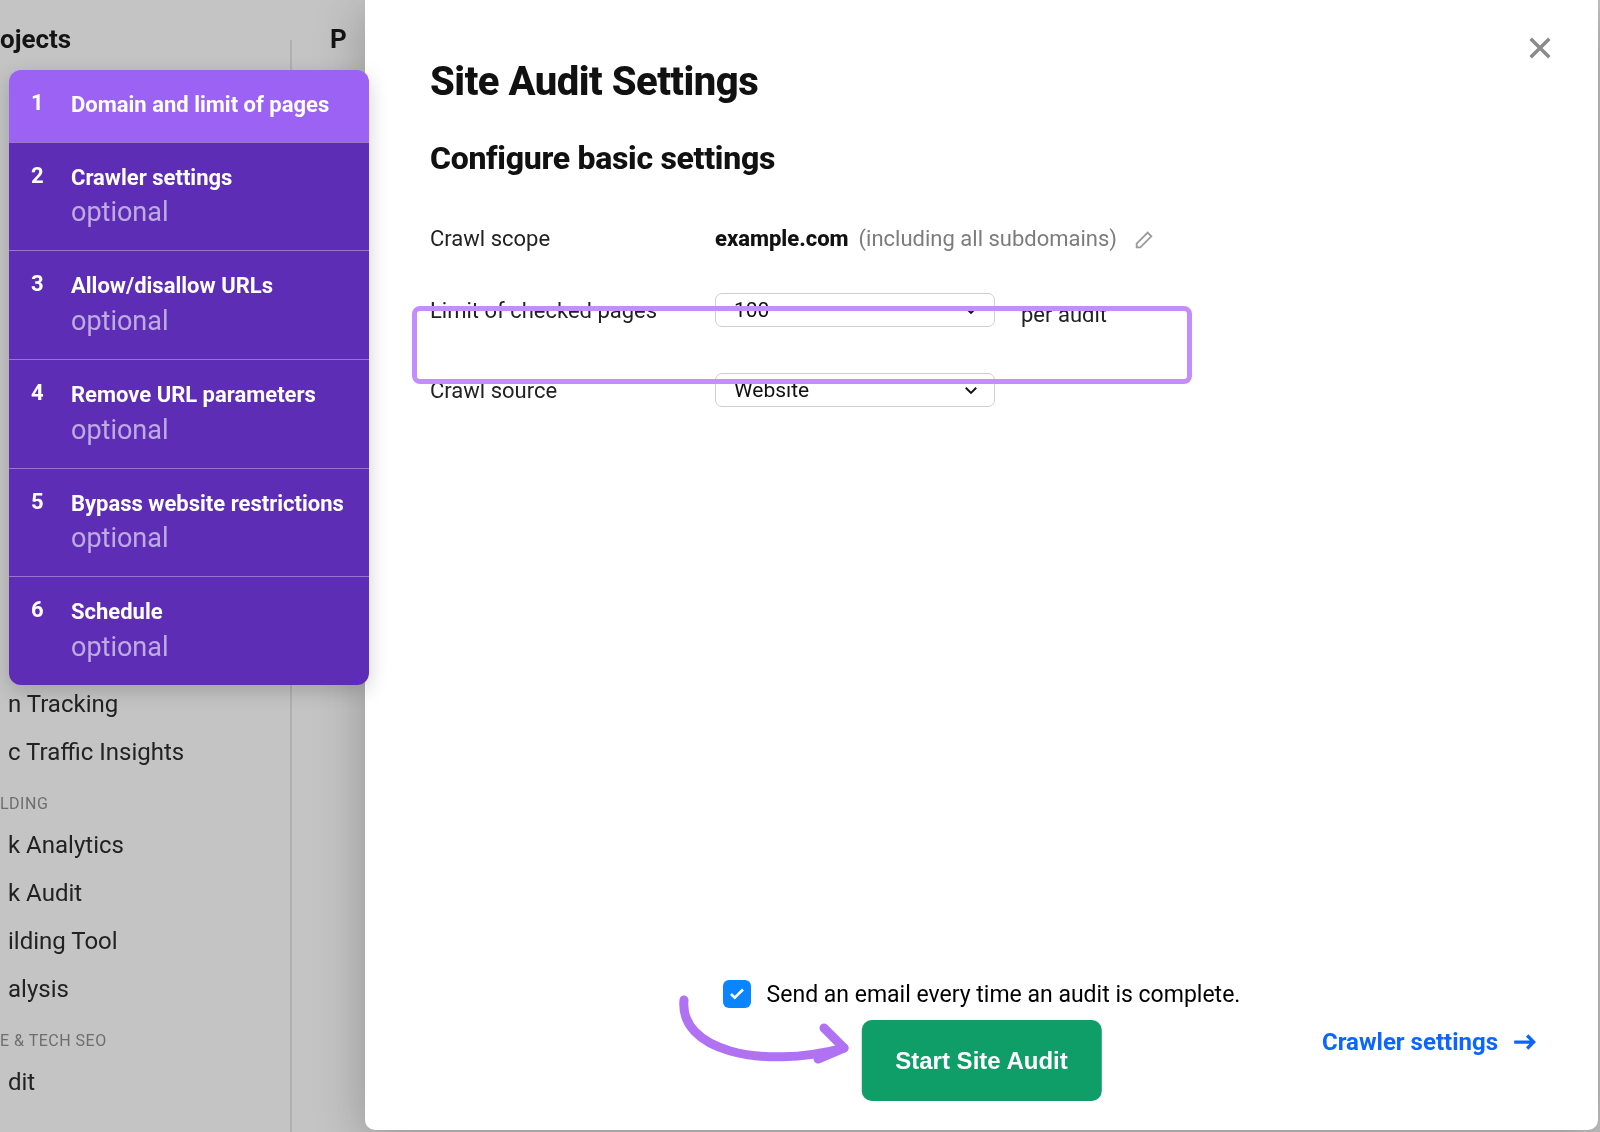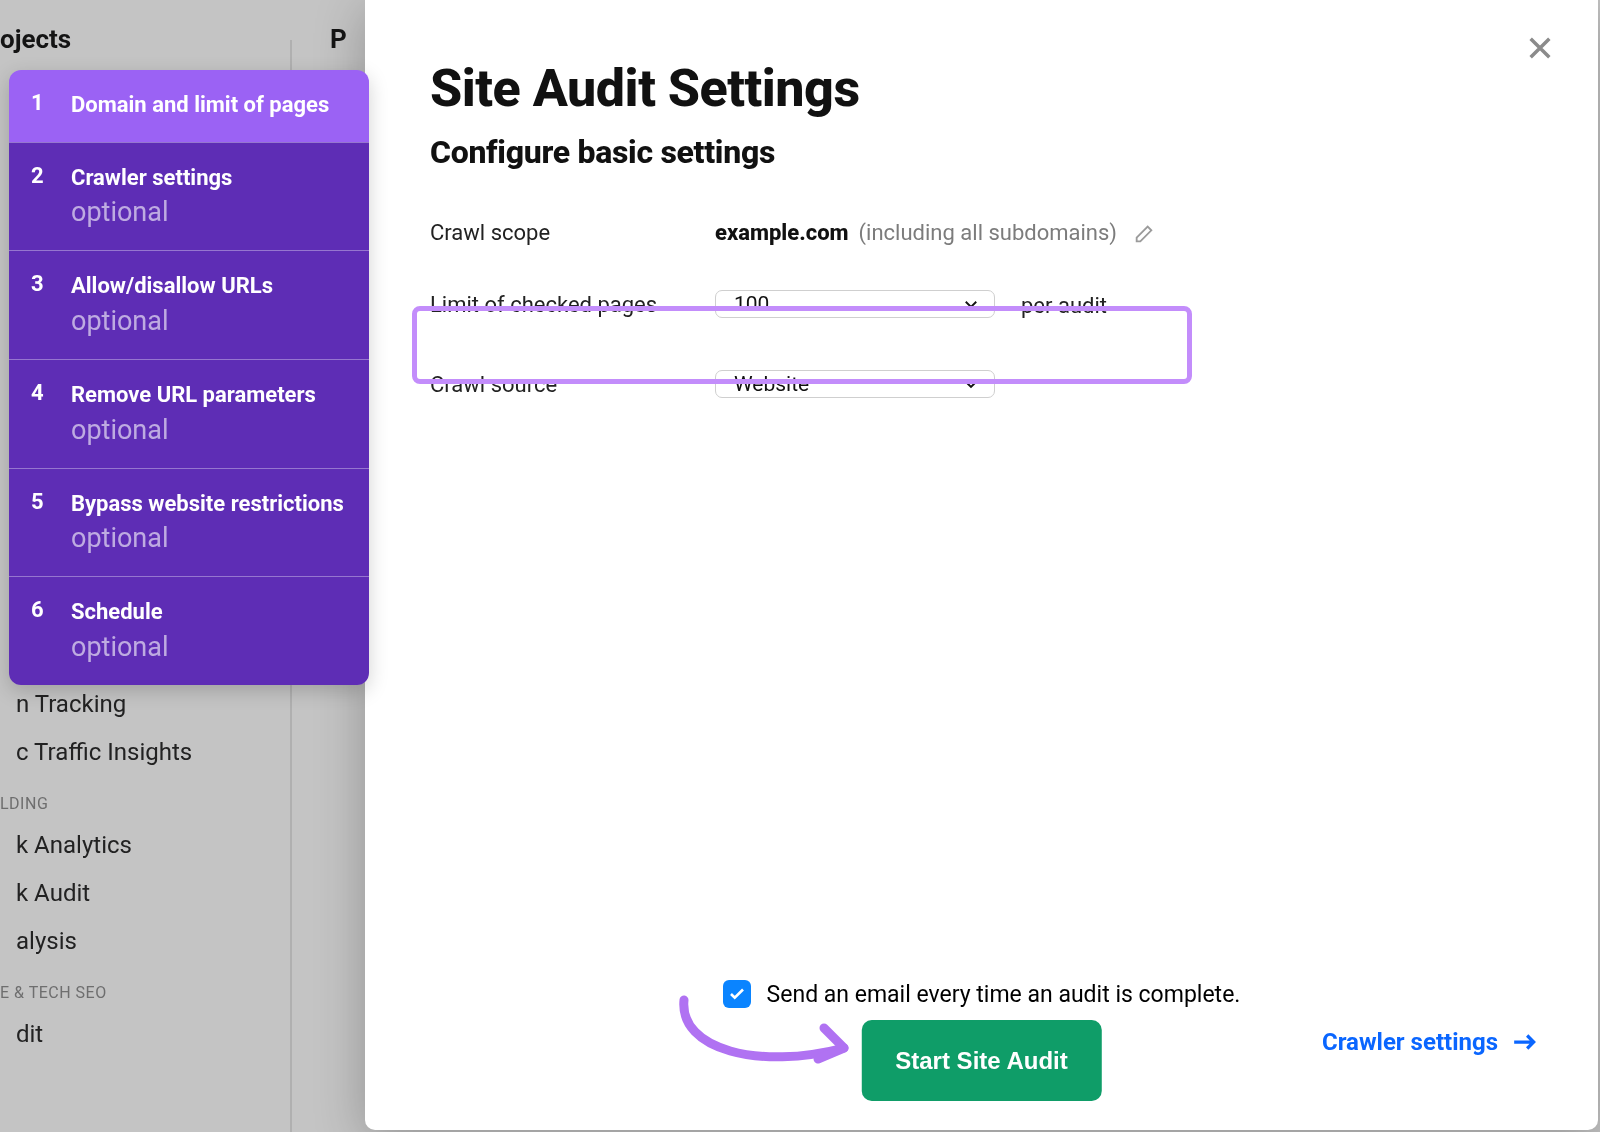--- a/index.html
+++ b/index.html
@@ -15,21 +15,21 @@
   .bgdim {
     position:absolute; inset:0; background:rgba(0,0,0,0.20);
   }
   .bg .projects {
     font-size: 26px; font-weight:700; color:#1a1a1a; padding-left:0; margin-bottom:40px;
   }
   .bg .sidebar-bg {
     position:absolute; left:0; top:60px; width:290px;
   }
   .bg .side-sect { font-size:16px; color:#8a8a8a; letter-spacing:.5px; padding:18px 0 8px 0; }
-  .bg .side-item { font-size:24px; color:#2b2b2b; padding:10px 16px; }
+  .bg .side-item { font-size:24px; color:#2b2b2b; padding:10px 8px; }
   .bg .hrule { position:absolute; left:290px; top:40px; width:2px; height:1092px; background:#dcdcdc; }
   .bg .topP { position:absolute; left:330px; top:24px; font-size:26px; font-weight:700; color:#1a1a1a;}
   
   
   .modal {
     position: absolute;
     left: 365px; top: 0; right: 2px; bottom: 2px;
     background: #fff;
     border-radius: 0 0 10px 10px;
     box-shadow: 0 10px 50px rgba(0,0,0,.25);
@@ -62,33 +62,33 @@
   .step .num { width:40px; font-size:22px; font-weight:700; flex:0 0 40px; }
   .step .titles { flex:1; }
   .step .t { font-size:22px; font-weight:700; line-height:1.35; }
   .step .opt { font-size:27px; font-weight:400; color:rgba(255,255,255,.6); margin-top:4px; }
   
   
   .content {
     position:absolute; left:65px; right:60px; top:58px;
     color:#111;
   }
-  .h1 { font-size:52px; font-weight:800; letter-spacing:-.5px; margin-bottom:14px; }
+  .h1 { font-size:40px; font-weight:800; letter-spacing:-.5px; margin-bottom:34px; }
   .h2 { font-size:32px; font-weight:800; letter-spacing:-.3px; margin-bottom:30px; }
   
   .row { display:flex; align-items:center; height:62px; font-size:22px; }
   .row .lbl { width:285px; color:#222; }
   .row .val { flex:1; display:flex; align-items:flex-end; gap:10px; }
   .domain { font-weight:800; }
   .subd { color:#7c7c7c; font-weight:400; }
   .pencil { display:inline-flex; width:22px; height:22px; color:#9b9b9b; margin-left:6px; cursor:pointer;}
   .pencil svg { width:22px; height:22px; fill:none; stroke:#9b9b9b; stroke-width:2;}
   
   .select {
-    height:28px; border:1px solid #cfcfcf; border-radius:7px;
+    height:34px; border:1px solid #cfcfcf; border-radius:7px;
     display:flex; align-items:center; justify-content:space-between;
     padding:0 14px 0 18px; font-size:21px; background:#fff; cursor:pointer;
     width:280px;
   }
   .chev { width:18px; height:18px; }
   .suffix { font-size:22px; color:#222; margin-left:16px;}
   
   .hl { position:absolute; border:5px solid #c38dfb; border-radius:8px; pointer-events:none; }
   .hl1 { left:-18px; top:248px; width:780px; height:78px; }
   
@@ -128,20 +128,21 @@
 <div class="bg">
   <div class="projects">ojects</div>
   <div class="hrule"></div>
   <div class="topP">P</div>
   <div class="sidebar-bg" style="top:680px;">
     <div class="side-item">n Tracking</div>
     <div class="side-item">c Traffic Insights</div>
     <div class="side-sect">LDING</div>
     <div class="side-item">k Analytics</div>
     <div class="side-item">k Audit</div>
+    <div class="side-item">ilding Tool</div>
     <div class="side-item">alysis</div>
     <div class="side-sect">E &amp; TECH SEO</div>
     <div class="side-item">dit</div>
   </div>
 </div>
 <div class="bgdim"></div>
 
 <div class="steps">
   <div class="step active">
     <div class="num">1</div>

